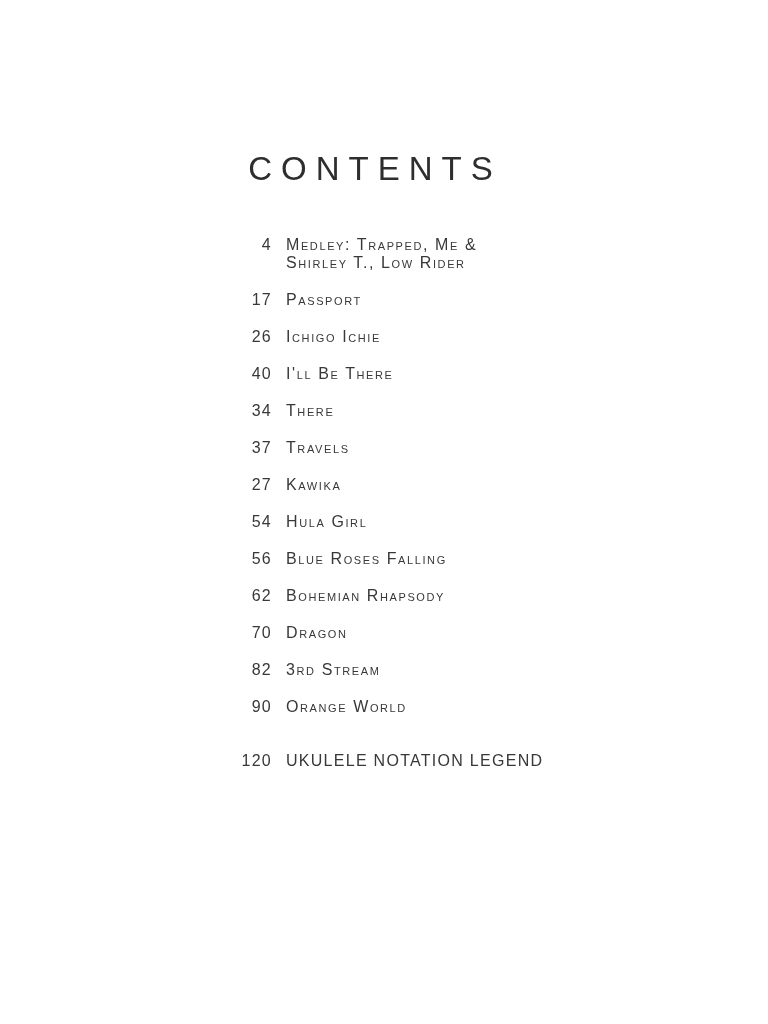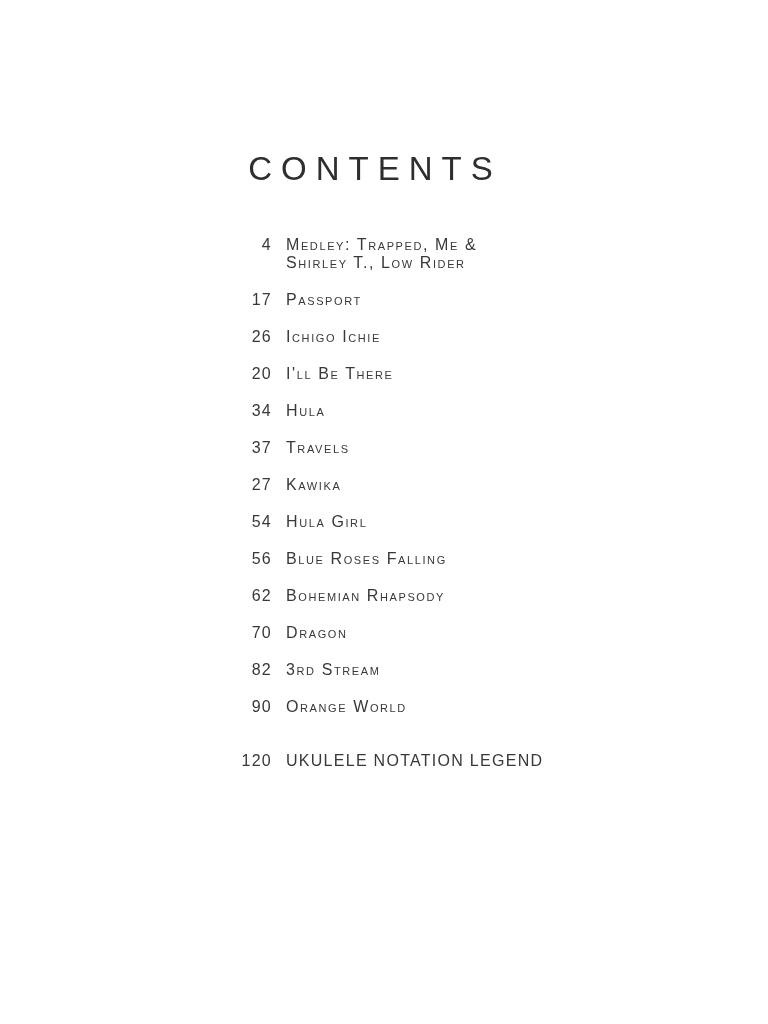--- a/index.html
+++ b/index.html
@@ -83,27 +83,27 @@
       <span class="song">Passport</span>
     </div>
 
 
     <div class="toc-row">
       <span class="num">26</span>
       <span class="song">Ichigo Ichie</span>
     </div>
 
     <div class="toc-row">
-      <span class="num">20</span>
+      <span class="num">40</span>
       <span class="song">I'll Be There</span>
     </div>
 
     <div class="toc-row">
       <span class="num">34</span>
-      <span class="song">Hula</span>
+      <span class="song">There</span>
     </div>
 
     <div class="toc-row">
       <span class="num">37</span>
       <span class="song">Travels</span>
     </div>
 
     <div class="toc-row">
       <span class="num">27</span>
       <span class="song">Kawika</span>

